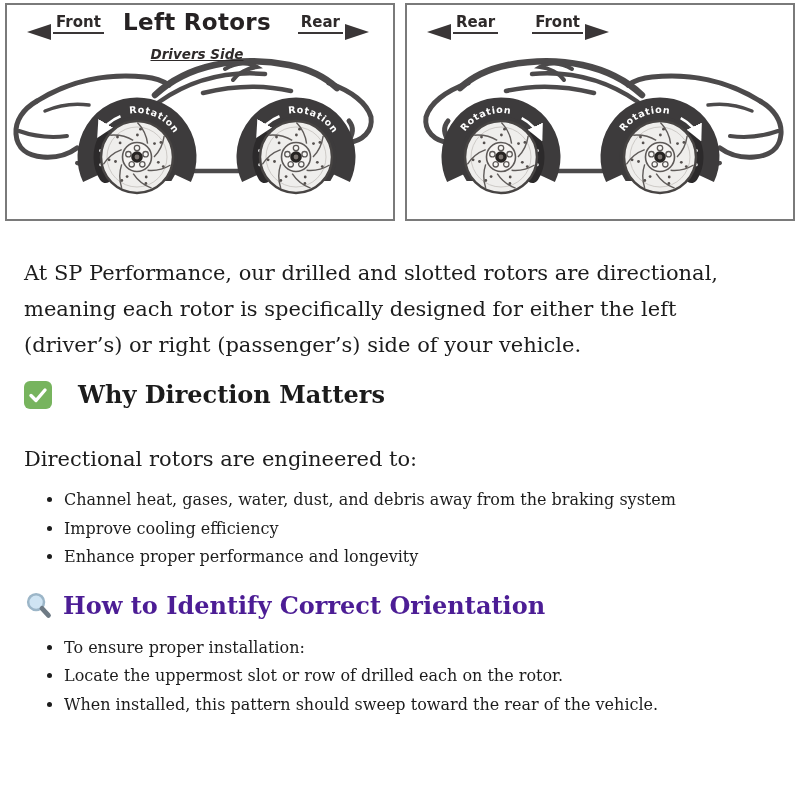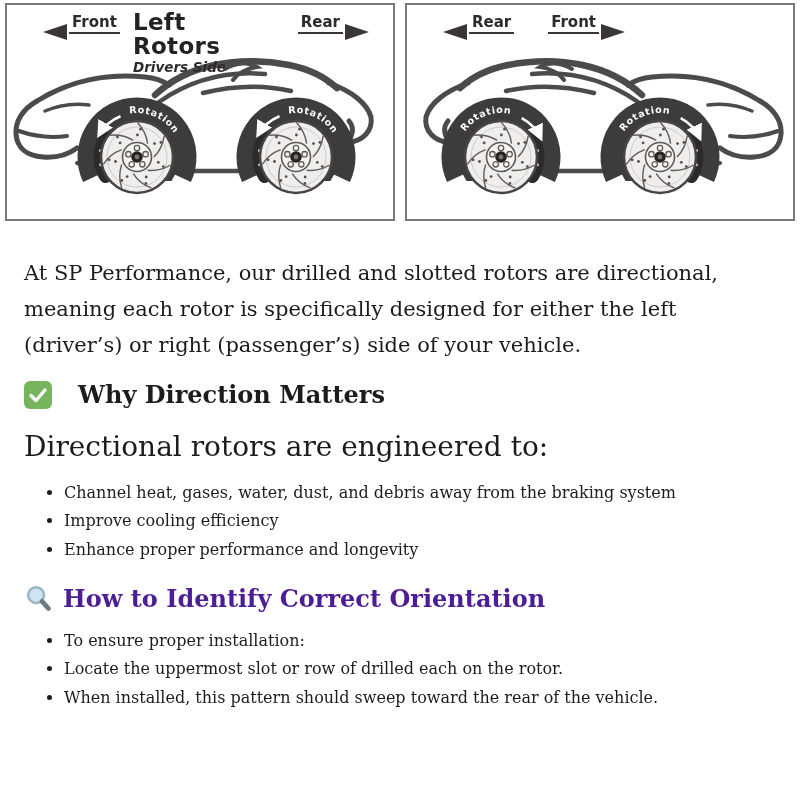--- a/index.html
+++ b/index.html
@@ -1,43 +1,43 @@
 <!DOCTYPE html>
 <html><head>
 <meta charset="utf-8">
 <style>
   * { margin:0; padding:0; box-sizing:border-box; }
   body { background:#fff; width:800px; height:800px; overflow:hidden;
          font-family:"DejaVu Serif", serif; color:#1c1c1c; }
   .diagram-row { display:flex; gap:10px; padding:3px 5px 0 5px; }
   .panel { position:relative; flex:1; height:218px; border:2px solid #7a7a7a; background:#fff; }
   .panel svg.car { position:absolute; left:0; top:0; }
-  .panel-header { position:absolute; top:5px; left:16px; right:6px; display:flex;
+  .panel-header { position:absolute; top:5px; left:0; right:6px; display:flex;
                   align-items:flex-start; z-index:2; font-family:"DejaVu Sans", sans-serif; }
   .hdr-side { width:110px; display:flex; padding-top:3px; }
   .hdr-side.left  { justify-content:flex-start; padding-left:46px; }
   .hdr-side.right { justify-content:flex-end; padding-right:44px; }
-  .hdr-center { flex:1; }
+  .hdr-center { flex:1; text-align:center; }
   .panel-title { font-size:23px; font-weight:bold; color:#262223; letter-spacing:.3px; line-height:1.05; }
-  .panel-subtitle { font-size:13.5px; font-weight:bold; font-style:italic; color:#2e2a2a; margin-top:1px; }
+  .panel-subtitle { font-size:13.5px; font-weight:bold; font-style:italic; color:#2e2a2a; margin-top:12px;text-decoration:underline; }
   .dir-label { position:relative; font-size:15px; font-weight:bold; color:#2e2a2a;
                border-bottom:2.5px solid #3a3637; padding:0 3px 1px; line-height:1.2; }
   .dir-label .dl-arrow { position:absolute; width:0; height:0;
                border-top:8px solid transparent; border-bottom:8px solid transparent; top:11px; }
   .dir-label.point-left  .dl-arrow { left:-26px;  border-right:24px solid #3a3637; }
   .dir-label.point-right .dl-arrow { right:-26px; border-left:24px solid #3a3637; }
   .content { padding:13px 24px 0; max-width:780px; }
   .intro { font-size:21px; line-height:1.72; max-width:745px; margin-top:21px; }
   .sec-title { display:flex; align-items:center; gap:26px; font-size:24px; margin-top:17px; }
   .sec-title.bold span.t { font-weight:bold; }
   .sec-title.regular { margin-top:20px; gap:10px; color:#4c1d95; }
   .check-icon { width:28px; height:28px; border-radius:6px; background:#77b45e;
                 display:inline-flex; align-items:center; justify-content:center; flex:none; }
   .mag-icon { display:inline-flex; flex:none; }
-  .lead { font-size:28px; line-height:1.7; margin-top:14px; }
+  .lead { font-size:21px; line-height:1.7; margin-top:33px; }
   ul.bullets { margin:9px 0 0 0; padding-left:40px; max-width:745px; }
   ul.bullets li { font-size:16px; line-height:1.66; margin:2px 0; }
   ul.bullets.second { margin-top:15px; }
 </style>
 </head>
 <body>
 
 <div class="diagram-row">
 
   <div class="panel">

